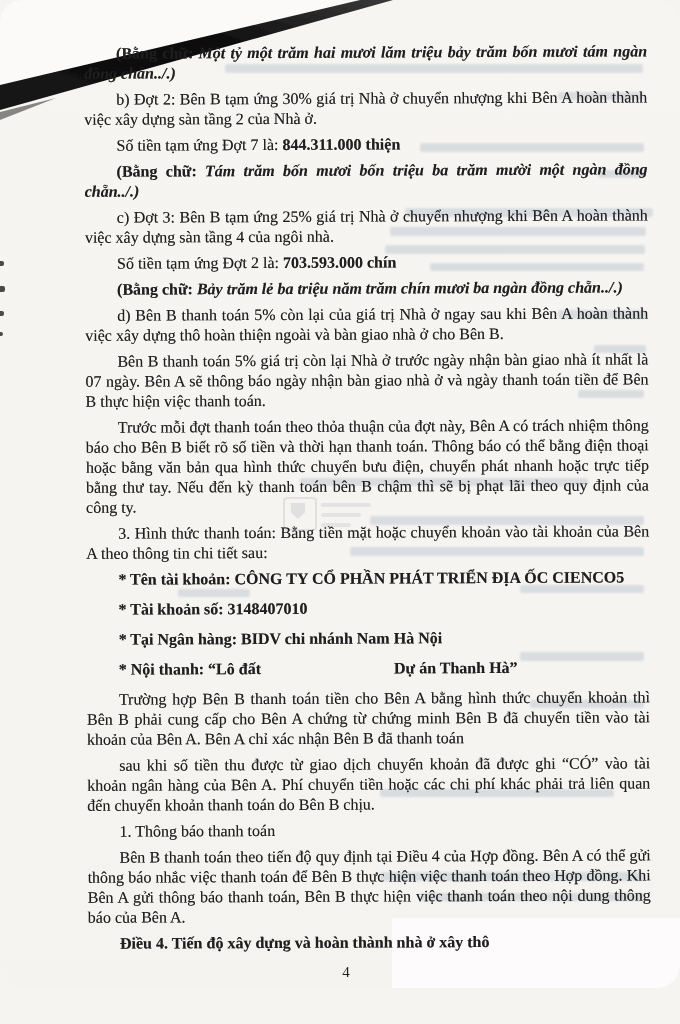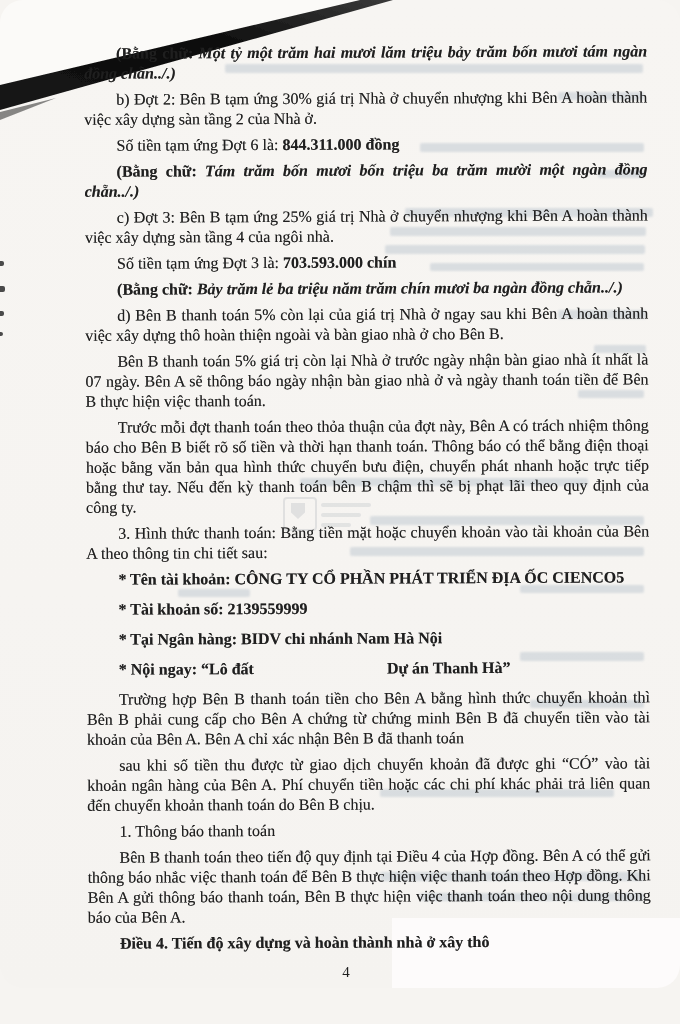--- a/index.html
+++ b/index.html
@@ -136,33 +136,33 @@
   <div>
     <div class="edge-speck" style="top:261px; width:4px; height:5px;"></div>
     <div class="edge-speck" style="top:286px; width:5px; height:6px;"></div>
     <div class="edge-speck" style="top:311px; width:4px; height:5px;"></div>
     <div class="edge-speck" style="top:332px; width:3px; height:4px;"></div>
   </div>
 
   <div id="doc">
       <p><span class="seg-b">(Bằng chữ: </span><span class="seg-bi">Một tỷ một trăm hai mươi lăm triệu bảy trăm bốn mươi tám ngàn đồng chẵn../.)</span></p>
       <p><span class="seg-n">b) Đợt 2: Bên B tạm ứng 30% giá trị Nhà ở chuyển nhượng khi Bên A hoàn thành việc xây dựng sàn tầng 2 của Nhà ở.</span></p>
-      <p class="no-justify"><span class="seg-n">Số tiền tạm ứng Đợt 6 là: </span><span class="seg-b">844.311.000 đồng</span></p>
+      <p class="no-justify"><span class="seg-n">Số tiền tạm ứng Đợt 7 là: </span><span class="seg-b">844.311.000 thiện</span></p>
       <p><span class="seg-b">(Bằng chữ: </span><span class="seg-bi">Tám trăm bốn mươi bốn triệu ba trăm mười một ngàn đồng chẵn../.)</span></p>
       <p><span class="seg-n">c) Đợt 3: Bên B tạm ứng 25% giá trị Nhà ở chuyển nhượng khi Bên A hoàn thành việc xây dựng sàn tầng 4 của ngôi nhà.</span></p>
-      <p class="no-justify"><span class="seg-n">Số tiền tạm ứng Đợt 3 là: </span><span class="seg-b">703.593.000 chín</span></p>
+      <p class="no-justify"><span class="seg-n">Số tiền tạm ứng Đợt 2 là: </span><span class="seg-b">703.593.000 chín</span></p>
       <p><span class="seg-b">(Bằng chữ: </span><span class="seg-bi">Bảy trăm lẻ ba triệu năm trăm chín mươi ba ngàn đồng chẵn../.)</span></p>
       <p><span class="seg-n">d) Bên B thanh toán 5% còn lại của giá trị Nhà ở ngay sau khi Bên A hoàn thành việc xây dựng thô hoàn thiện ngoài và bàn giao nhà ở cho Bên B.</span></p>
       <p><span class="seg-n">Bên B thanh toán 5% giá trị còn lại Nhà ở trước ngày nhận bàn giao nhà ít nhất là 07 ngày. Bên A sẽ thông báo ngày nhận bàn giao nhà ở và ngày thanh toán tiền để Bên B thực hiện việc thanh toán.</span></p>
       <p><span class="seg-n">Trước mỗi đợt thanh toán theo thỏa thuận của đợt này, Bên A có trách nhiệm thông báo cho Bên B biết rõ số tiền và thời hạn thanh toán. Thông báo có thể bằng điện thoại hoặc bằng văn bản qua hình thức chuyển bưu điện, chuyển phát nhanh hoặc trực tiếp bằng thư tay. Nếu đến kỳ thanh toán bên B chậm thì sẽ bị phạt lãi theo quy định của công ty.</span></p>
       <p><span class="seg-n">3. Hình thức thanh toán: Bằng tiền mặt hoặc chuyển khoản vào tài khoản của Bên A theo thông tin chi tiết sau:</span></p>
       <p class="bank-item"><span class="seg-b">* Tên tài khoản: CÔNG TY CỔ PHẦN PHÁT TRIỂN ĐỊA ỐC CIENCO5</span></p>
-      <p class="bank-item"><span class="seg-b">* Tài khoản số: 2139559999</span></p>
+      <p class="bank-item"><span class="seg-b">* Tài khoản số: 3148407010</span></p>
       <p class="bank-item"><span class="seg-b">* Tại Ngân hàng: BIDV chi nhánh Nam Hà Nội</span></p>
-      <p class="bank-item"><span class="seg-b">* Nội ngay: “Lô đất</span><span class="seg-gap"></span><span class="seg-b">Dự án Thanh Hà”</span></p>
+      <p class="bank-item"><span class="seg-b">* Nội thanh: “Lô đất</span><span class="seg-gap"></span><span class="seg-b">Dự án Thanh Hà”</span></p>
       <p><span class="seg-n">Trường hợp Bên B thanh toán tiền cho Bên A bằng hình thức chuyển khoản thì Bên B phải cung cấp cho Bên A chứng từ chứng minh Bên B đã chuyển tiền vào tài khoản của Bên A. Bên A chỉ xác nhận Bên B đã thanh toán</span></p>
       <p><span class="seg-n">sau khi số tiền thu được từ giao dịch chuyển khoản đã được ghi “CÓ” vào tài khoản ngân hàng của Bên A. Phí chuyển tiền hoặc các chi phí khác phải trả liên quan đến chuyển khoản thanh toán do Bên B chịu.</span></p>
       <p class="no-justify"><span class="seg-n">1. Thông báo thanh toán</span></p>
       <p><span class="seg-n">Bên B thanh toán theo tiến độ quy định tại Điều 4 của Hợp đồng. Bên A có thể gửi thông báo nhắc việc thanh toán để Bên B thực hiện việc thanh toán theo Hợp đồng. Khi Bên A gửi thông báo thanh toán, Bên B thực hiện việc thanh toán theo nội dung thông báo của Bên A.</span></p>
       <p class="heading"><span class="seg-b">Điều 4. Tiến độ xây dựng và hoàn thành nhà ở xây thô</span></p>
     </div>
 
   <div id="page-number">4</div>
 </div>
 

